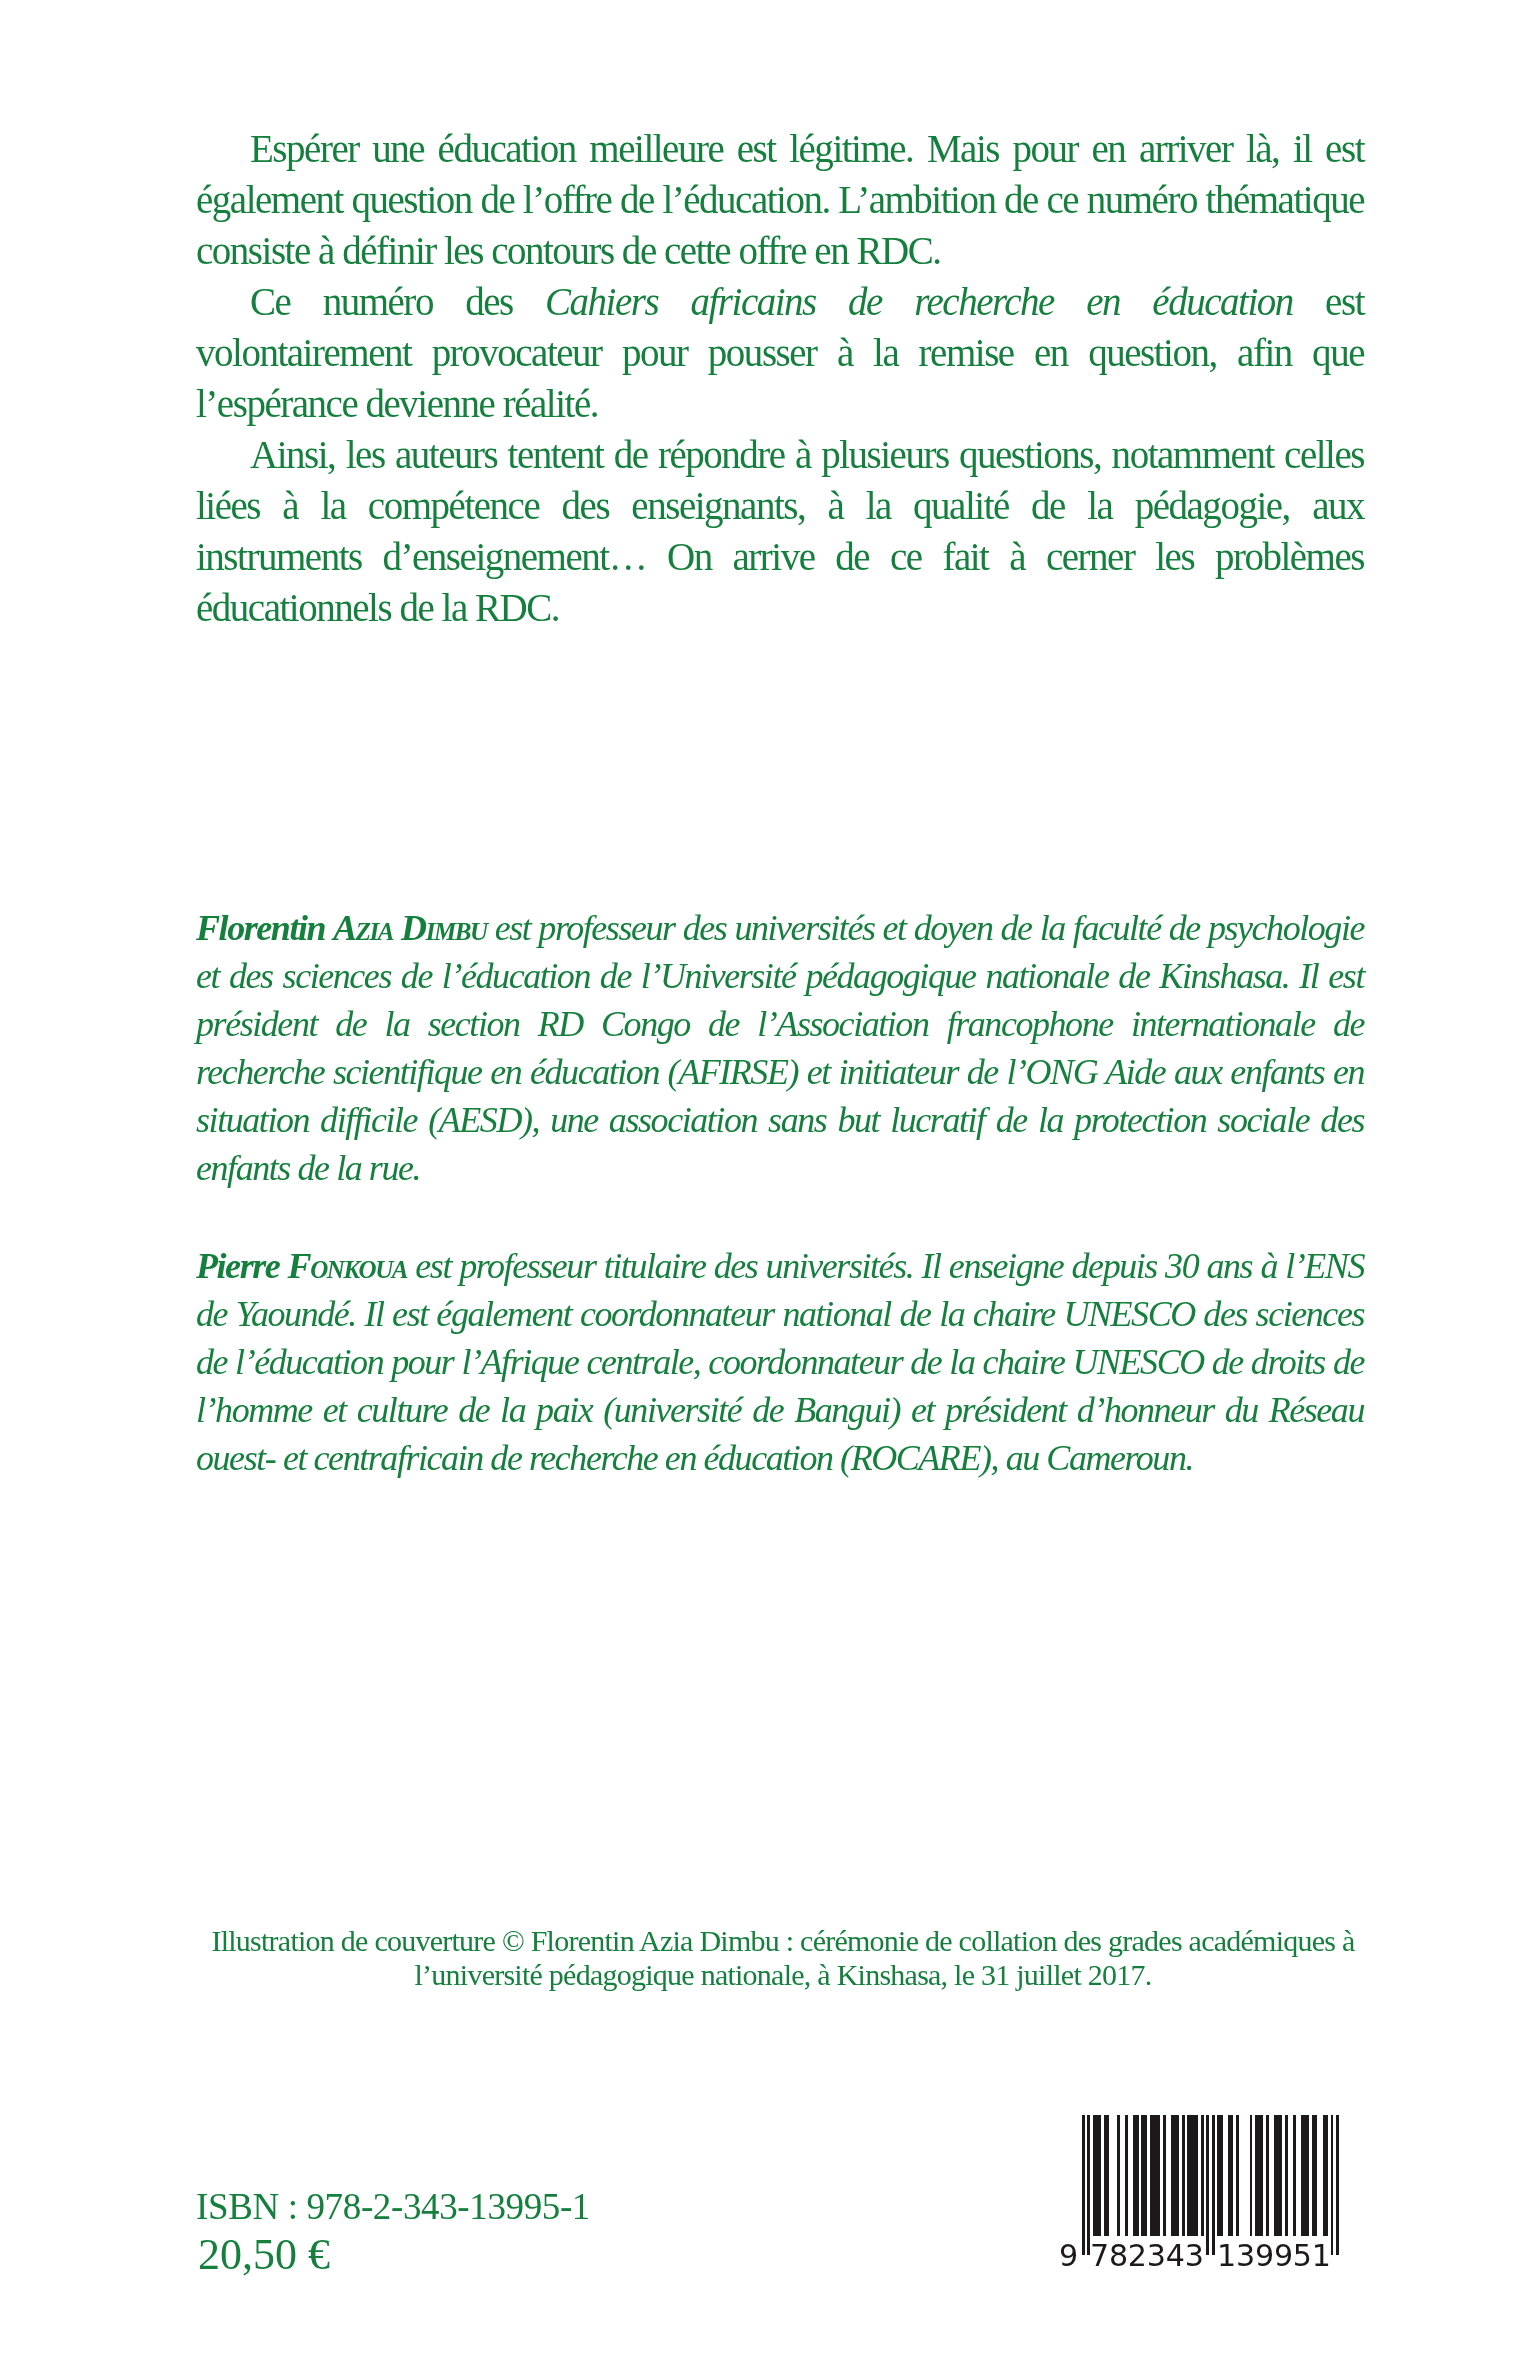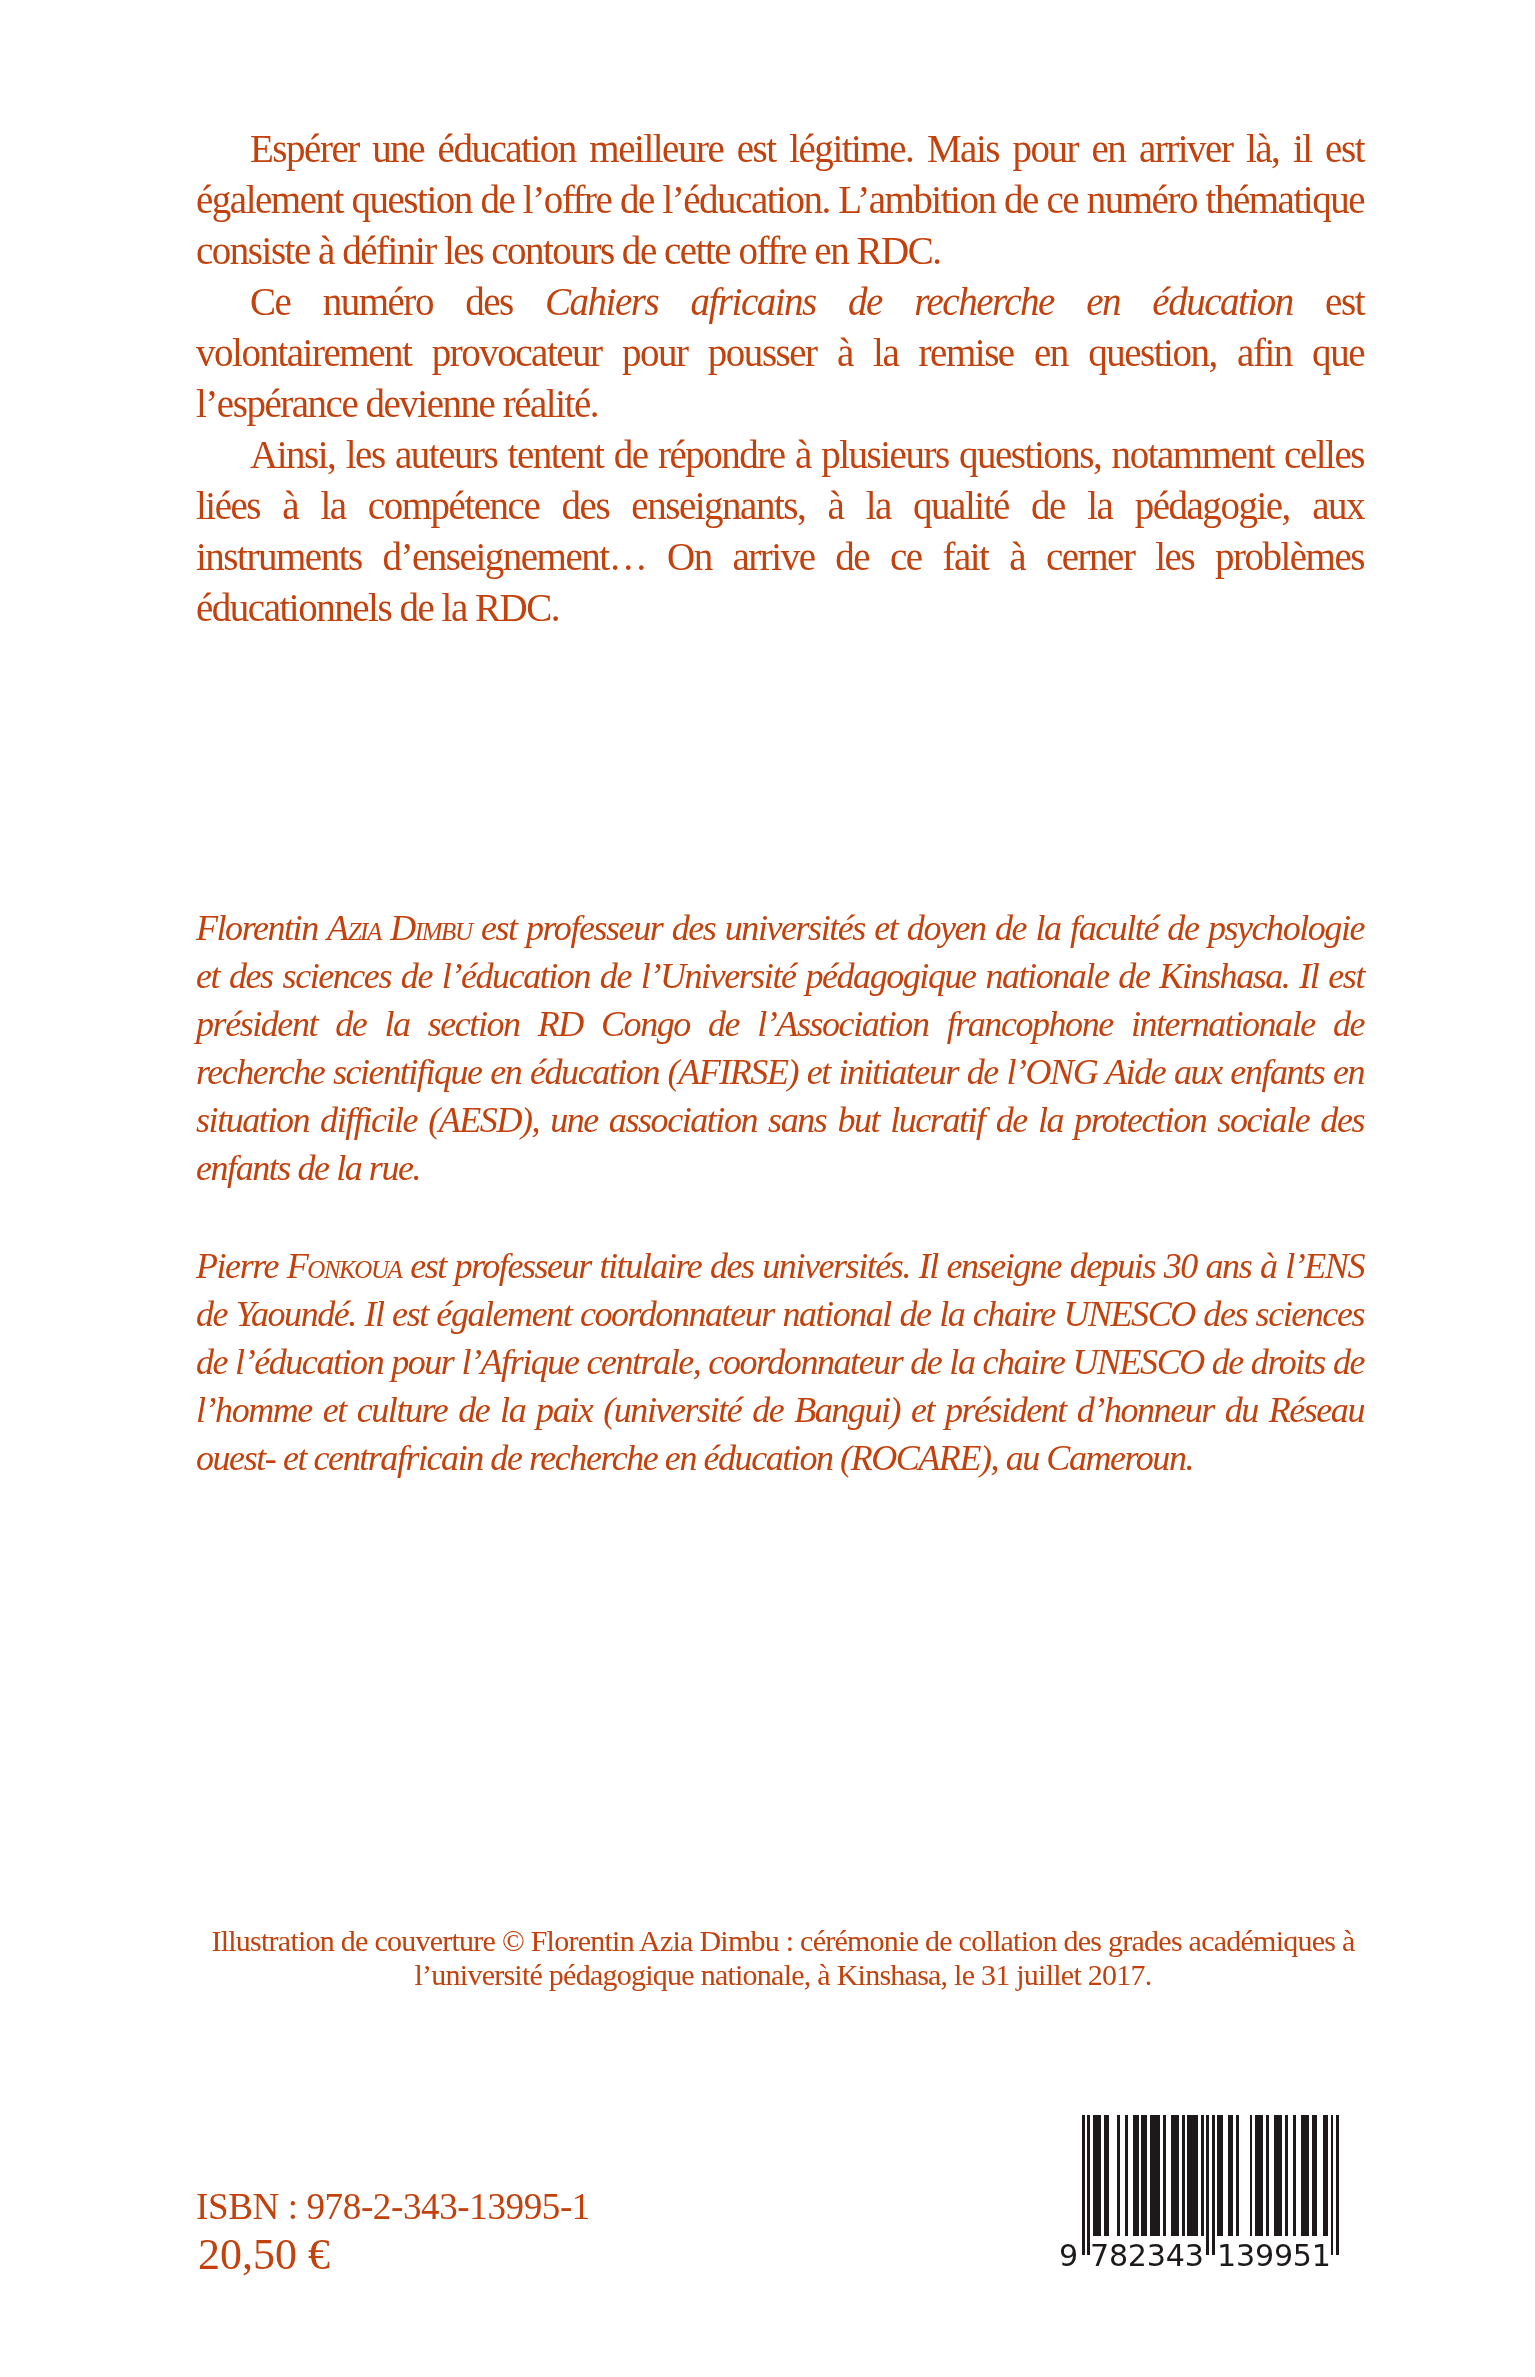--- a/index.html
+++ b/index.html
@@ -7,21 +7,21 @@
     padding: 0;
     background: #ffffff;
   }
   .page {
     position: relative;
     width: 1535px;
     height: 2377px;
     background: #ffffff;
     overflow: hidden;
     font-family: "Liberation Serif", "DejaVu Serif", serif;
-    color: #c2410c;
+    color: #15803d;
   }
 
   
   .synopsis {
     position: absolute;
     left: 196px;
     top: 123px;
     width: 1168px;
     font-size: 39px;
     line-height: 51px;
@@ -40,21 +40,21 @@
     top: 904px;
     width: 1168px;
     font-size: 36px;
     line-height: 48px;
     letter-spacing: -0.04em;
     font-style: italic;
     text-align: justify;
   }
   .bios p { margin: 0; }
   .bios p + p { margin-top: 50px; }
-  .author-name { font-weight: normal; }
+  .author-name { font-weight: bold; }
   .author-surname { font-variant: small-caps; }
 
   
   .credit {
     position: absolute;
     left: 196px;
     top: 1924px;
     width: 1174px;
     margin: 0;
     font-size: 30px;

